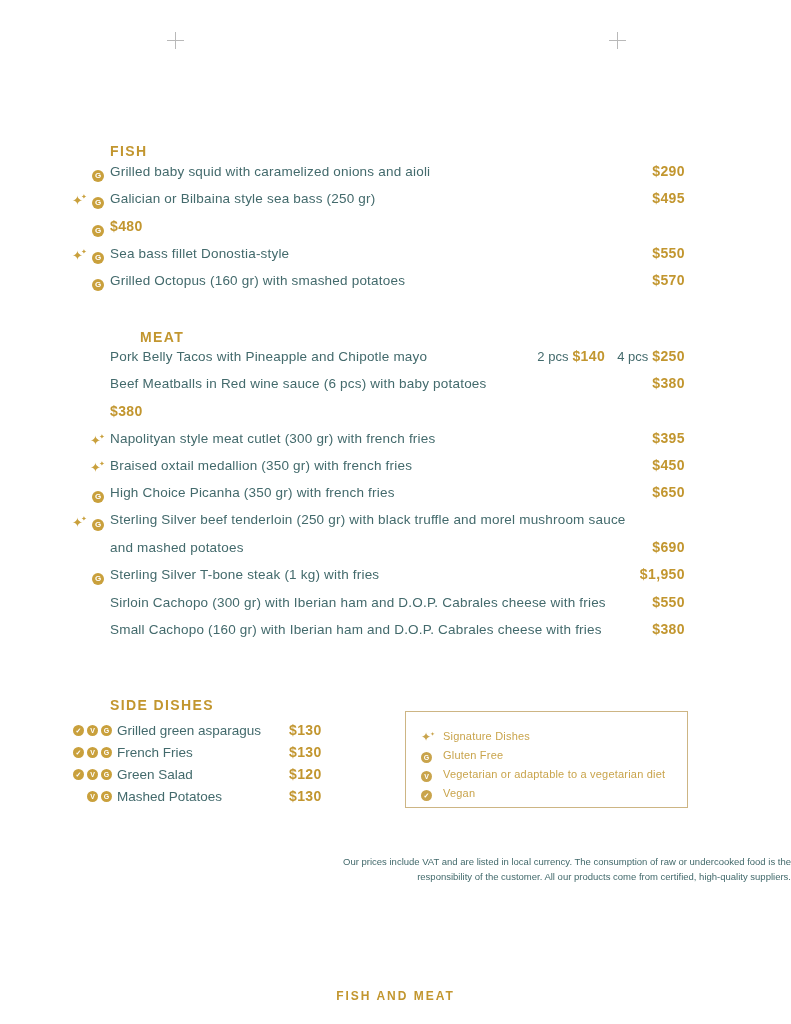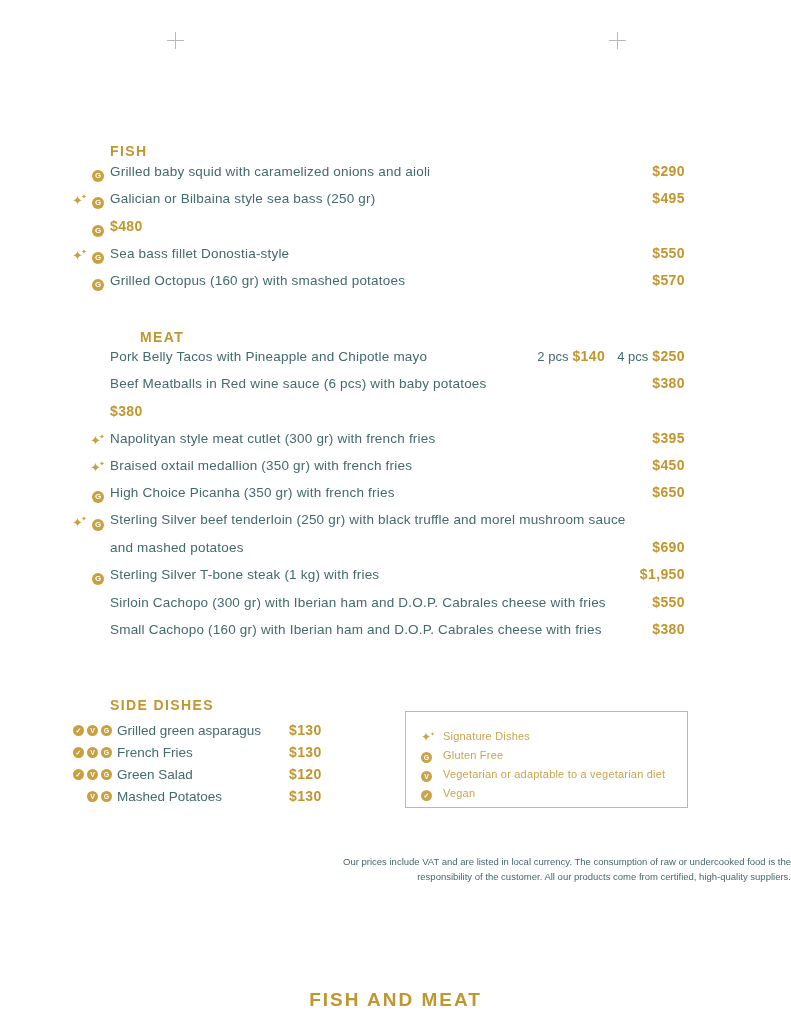--- a/index.html
+++ b/index.html
@@ -46,21 +46,21 @@
   .lrow .lic{width:22px;}
   .lrow .ic{width:11px;height:11px;line-height:11px;font-size:7px;background:#c9a44c;}
   .lsig{color:#c9a44c;font-size:12px;line-height:12px;}
   .lsig .sm{font-size:6px;position:relative;top:-5px;left:-1px;}
   .llabel{color:#c9a44c;font-size:11px;letter-spacing:0.2px;}
 
   
   .disclaimer{position:absolute;left:0;top:855px;width:791px;text-align:right;
               color:#436a6c;font-size:9.5px;line-height:14.5px;}
   .page-title{position:absolute;left:0;top:989px;width:791px;text-align:center;
-              color:#c2962f;font-weight:bold;font-size:19px;letter-spacing:2px;}
+              color:#c2962f;font-weight:bold;font-size:12px;letter-spacing:2px;}
 </style>
 </head>
 <body>
 
 <div class="page">
 
   <div class="crop" style="left:167px;top:32px;"></div>
   <div class="crop" style="left:609px;top:32px;"></div>
 
   <div class="sec-title" style="left:110px;top:143px;">FISH</div>

